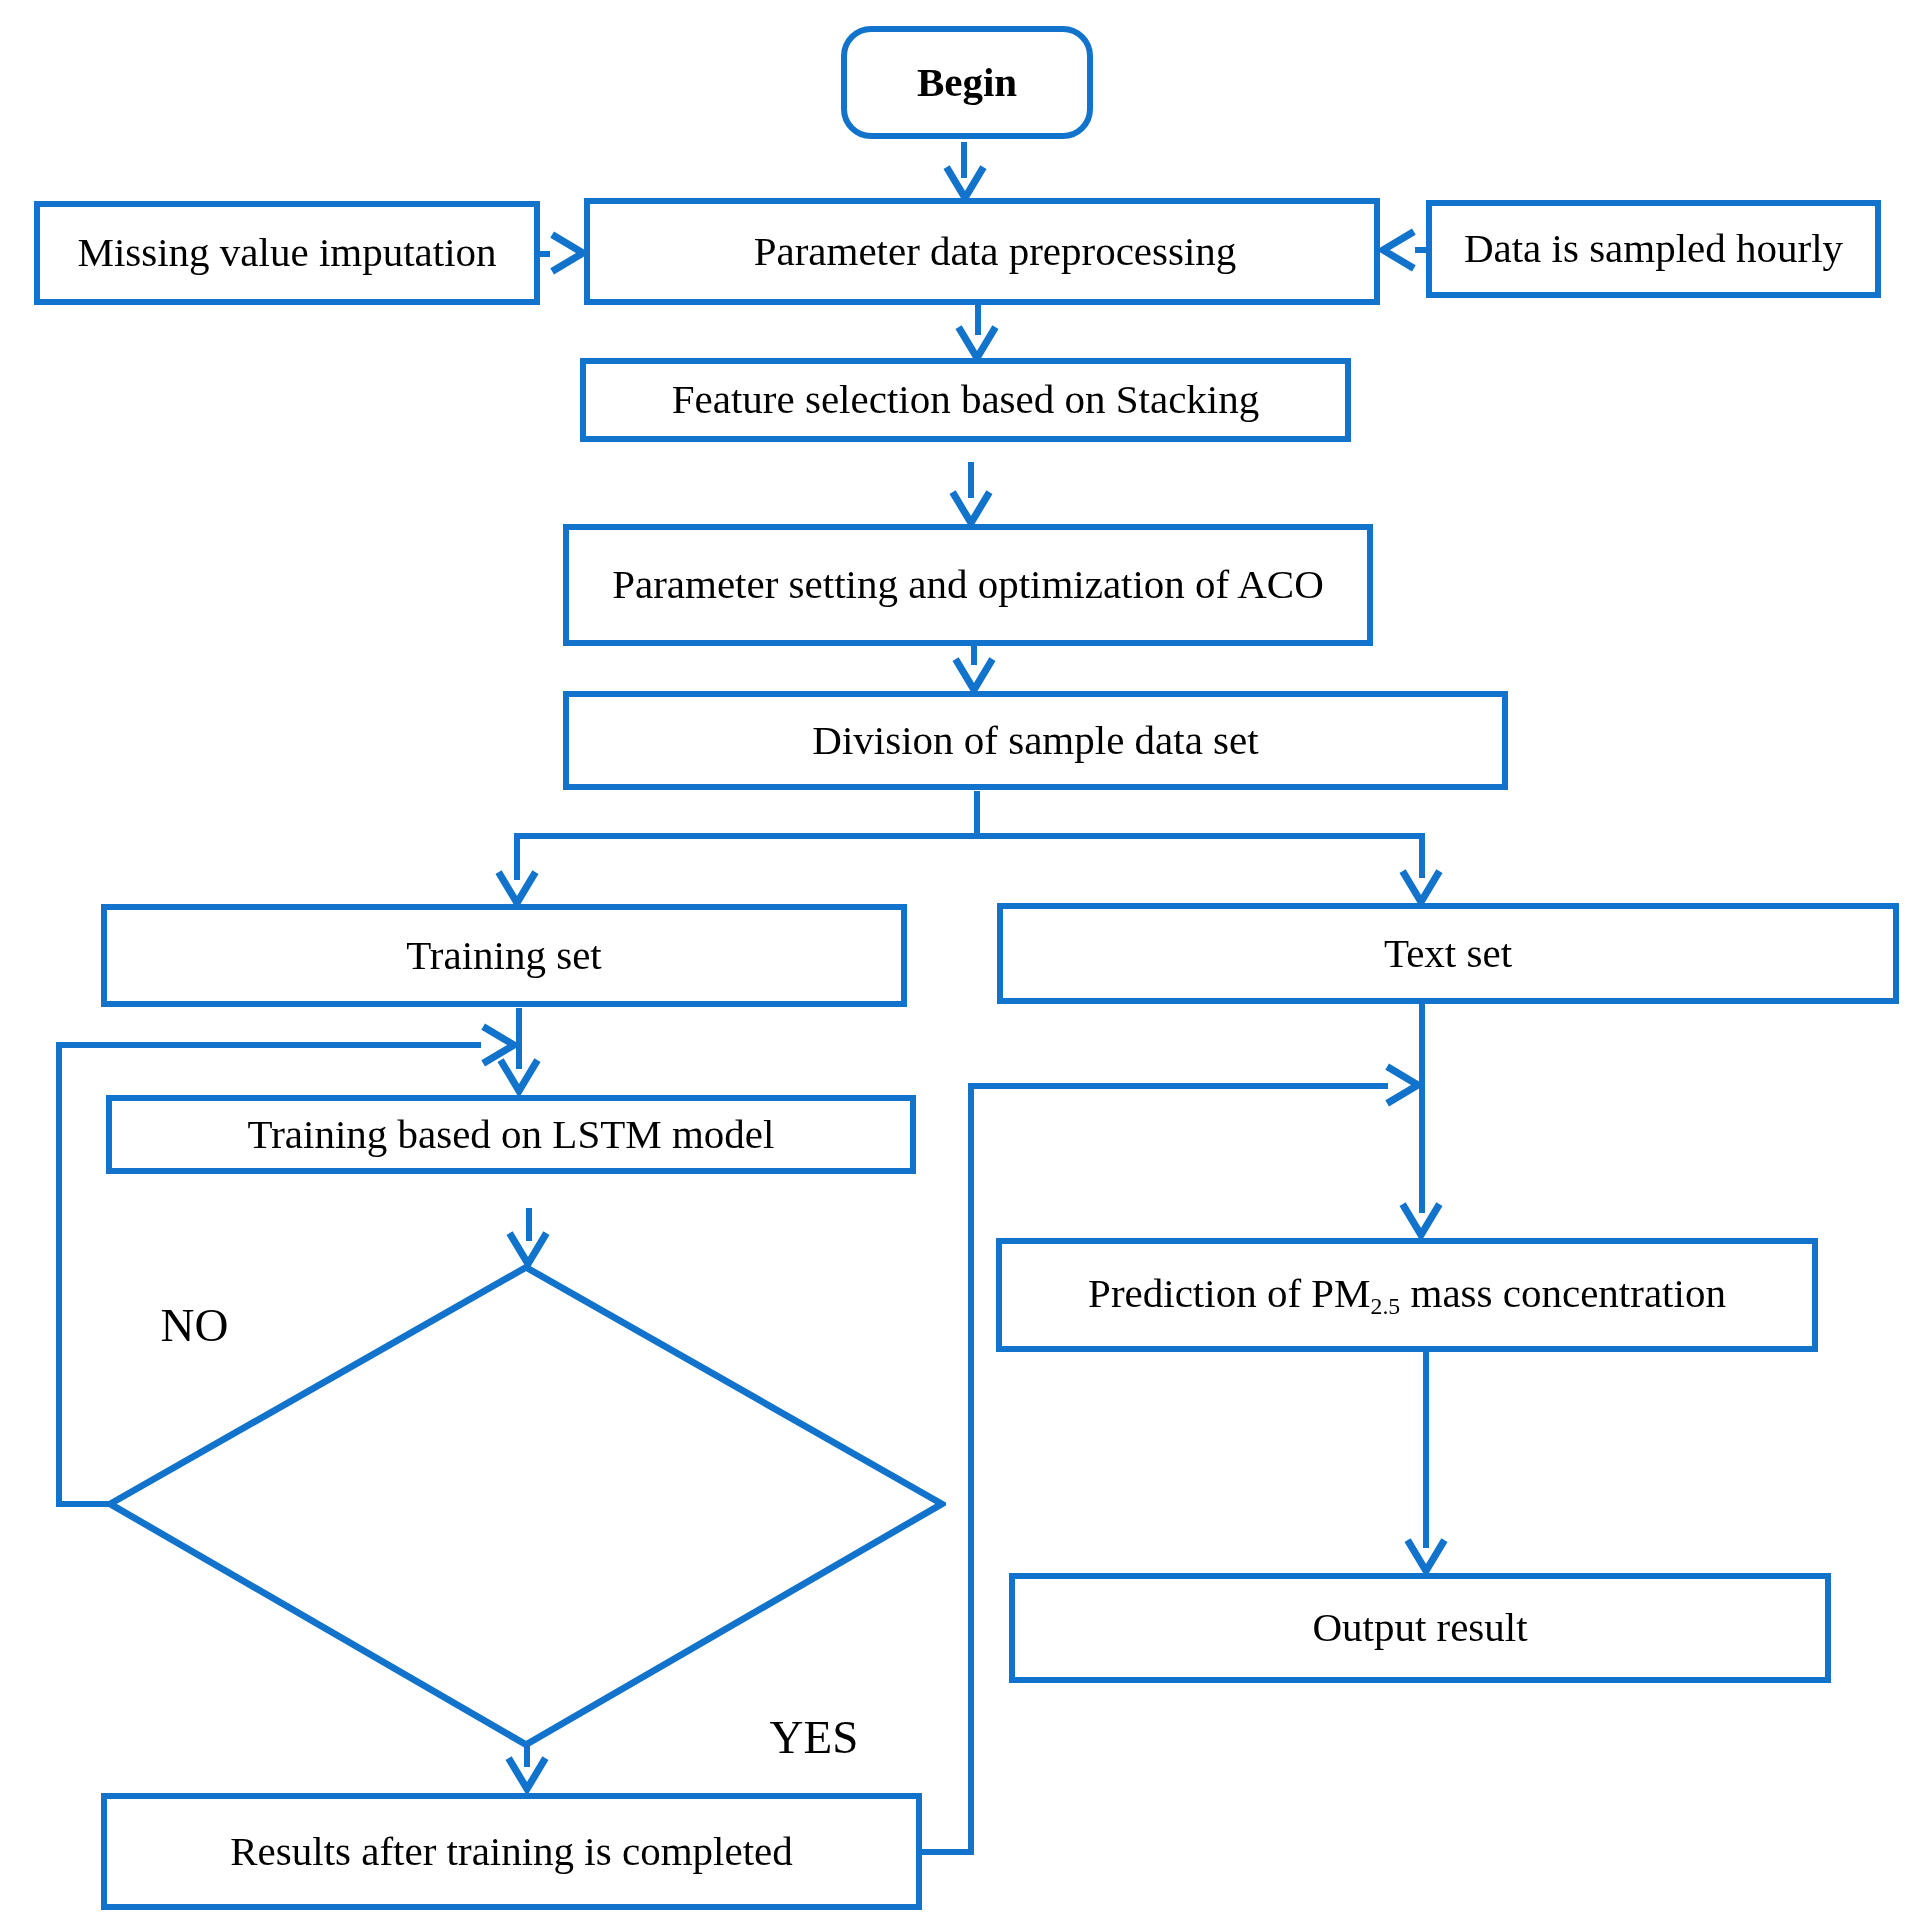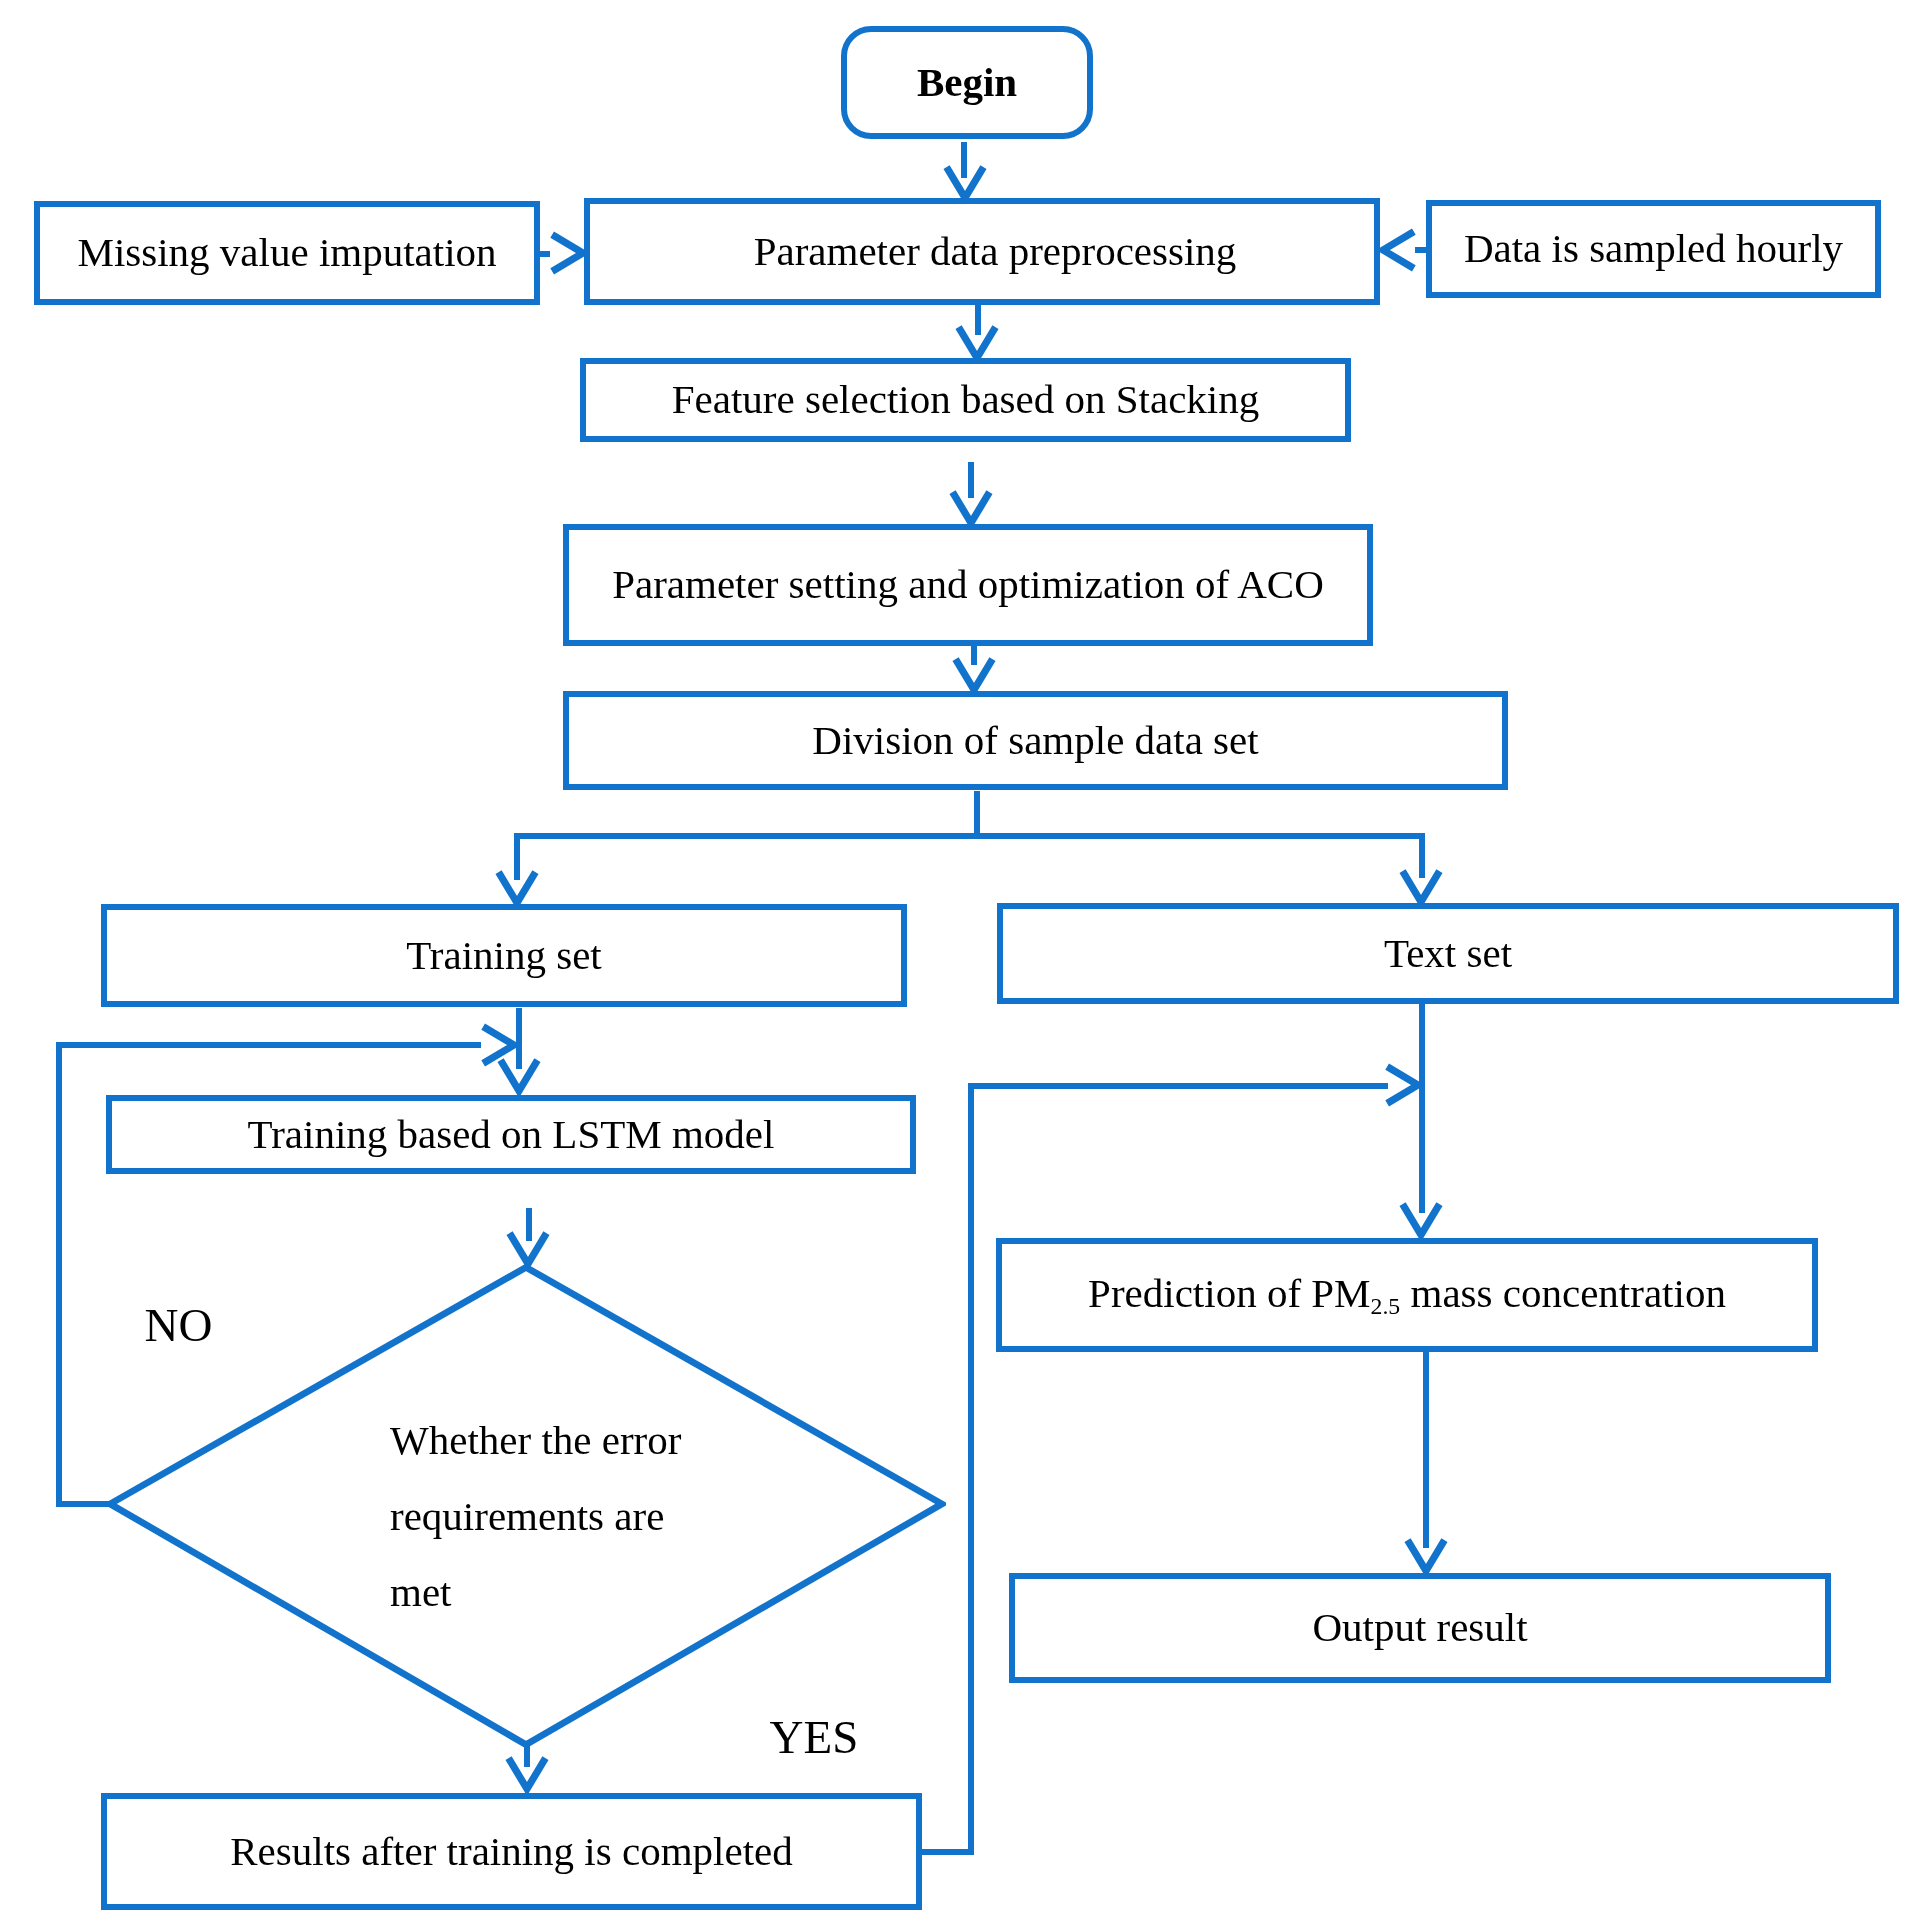--- a/index.html
+++ b/index.html
@@ -165,27 +165,22 @@
     <span>Text set</span>
   </div>
 
   <div class="node" style="left:106px; top:1095px; width:810px; height:79px;">
     <span>Training based on LSTM model</span>
   </div>
 
   <svg class="diamond-svg" width="840" height="486" viewBox="0 0 1626 940">
     <polygon points="813,8 1618,466 813,932 8,466"></polygon>
   </svg>
-  <div class="diamond-text">
-    <div>Whether the error</div>
-    <div>requirements are</div>
-    <div>met</div>
-  </div>
 
-  <div class="edge-label" style="left:132px; top:1298px; width:93px;">NO</div>
+  <div class="edge-label" style="left:148px; top:1298px; width:93px;">NO</div>
   <div class="edge-label" style="left:752px; top:1710px; width:124px;">YES</div>
 
   <div class="node" style="left:101px; top:1793px; width:821px; height:117px;">
     <span>Results after training is completed</span>
   </div>
 
   <div class="node" style="left:996px; top:1238px; width:822px; height:114px;">
     <span><span>Prediction of PM</span><span class="sub">2.5</span><span> mass concentration</span></span>
   </div>
 

